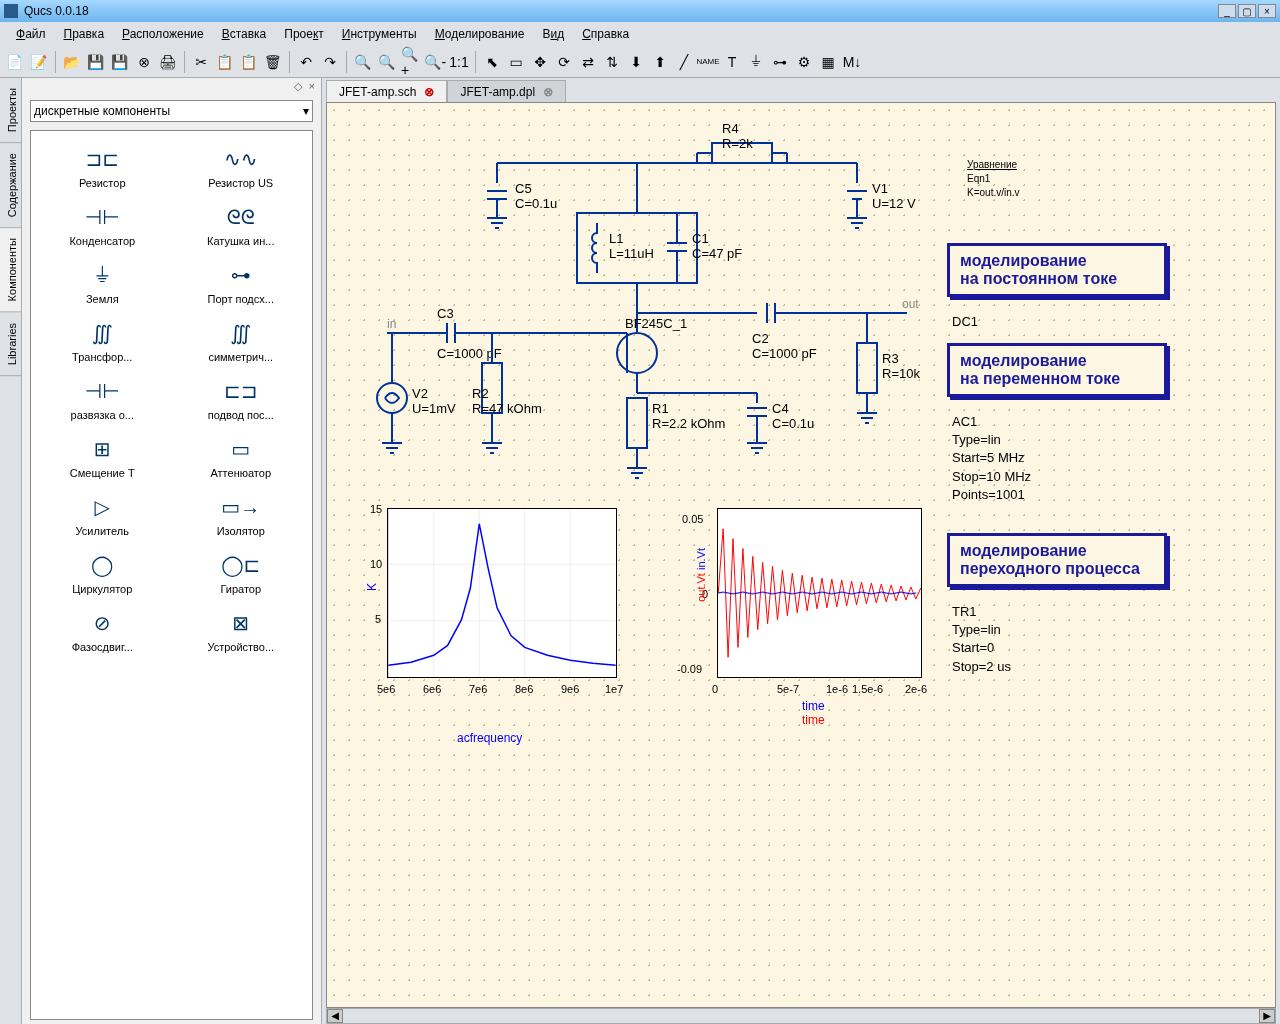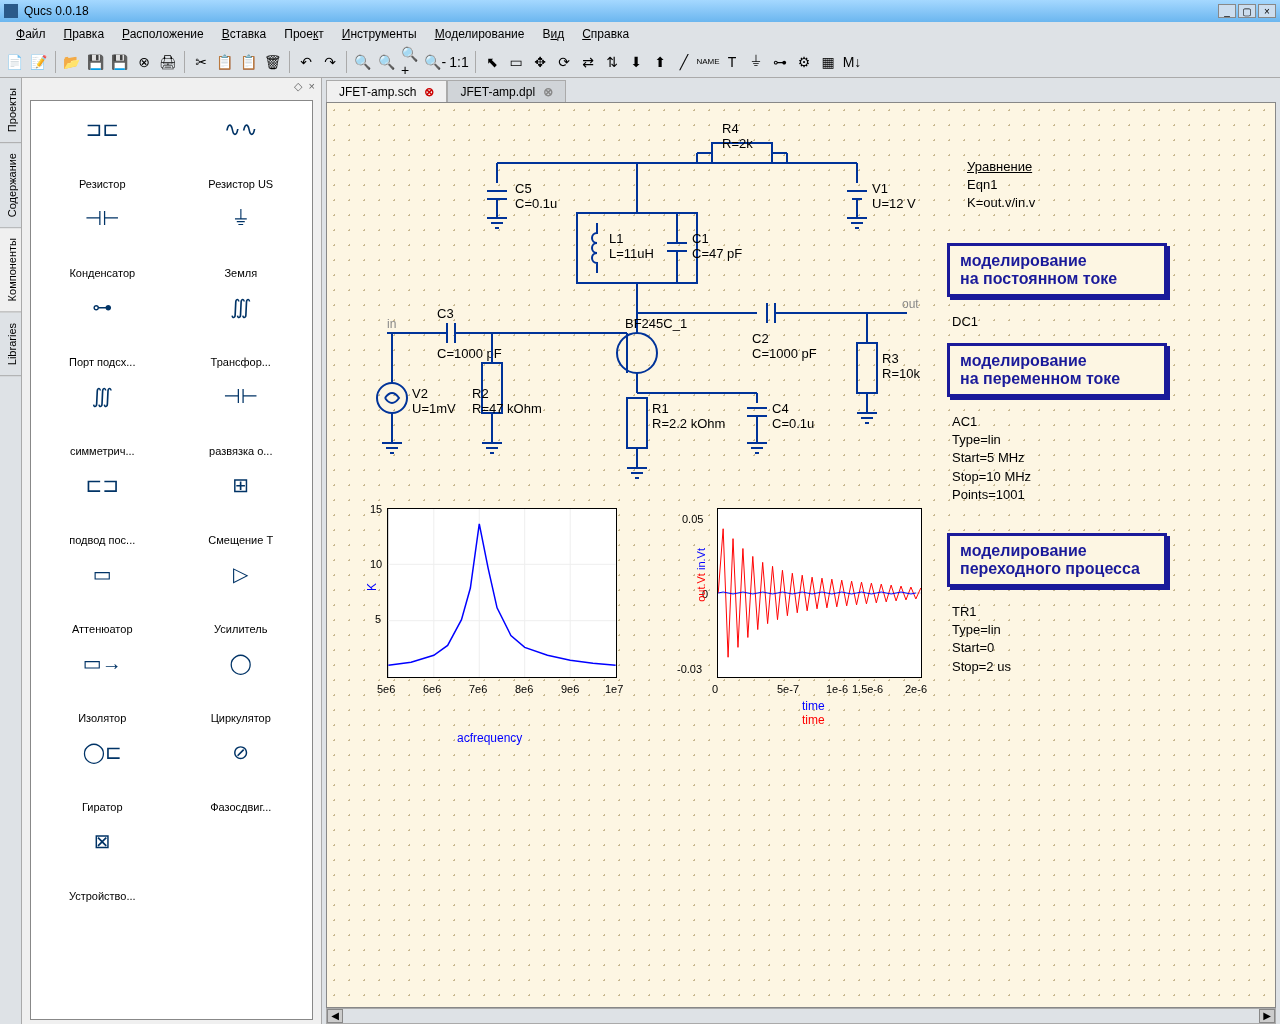--- a/index.html
+++ b/index.html
@@ -23,42 +23,42 @@
 .sidetabs { width: 22px; background: #dee2e6; display: flex; flex-direction: column; border-right: 1px solid #aaa; }
 .sidetab { writing-mode: vertical-lr; transform: rotate(180deg); padding: 10px 3px; font-size: 11px; border-top: 1px solid #aaa; cursor: pointer; }
 .sidetab.active { background: #f0f0f0; }
 
 .leftpanel { width: 300px; background: #f0f0f0; border-right: 1px solid #aaa; display: flex; flex-direction: column; }
 .lphdr { height: 18px; display: flex; justify-content: flex-end; padding: 2px 6px; gap: 6px; font-size: 11px; color: #666; }
 .dropdown { margin: 4px 8px; padding: 3px; border: 1px solid #888; background: #fff; display: flex; justify-content: space-between; }
 .compgrid { flex: 1; background: #fff; margin: 4px 8px; border: 1px solid #888; overflow-y: auto; display: grid; grid-template-columns: 1fr 1fr; gap: 8px 4px; padding: 12px 4px; align-content: start; }
 .comp { display: flex; flex-direction: column; align-items: center; gap: 6px; cursor: pointer; padding: 4px; }
 .comp .sym { width: 40px; height: 24px; display: flex; align-items: center; justify-content: center; font-size: 20px; color: #003366; }
-.comp .lbl { font-size: 11px; text-align: center; margin-top: 31px; }
+.comp .lbl { font-size: 11px; text-align: center; }
 
 .workarea { flex: 1; display: flex; flex-direction: column; background: #dee2e6; }
 .tabs { height: 24px; display: flex; padding: 2px 4px 0; gap: 0; }
 .tab { padding: 3px 12px; background: #d0d4d8; border: 1px solid #aaa; border-bottom: none; display: flex; align-items: center; gap: 8px; font-size: 12px; }
 .tab.active { background: #f0f0f0; }
 .tab .close { color: #c00; font-weight: bold; }
 .tab .closeg { color: #888; font-weight: bold; }
 
 .canvas-wrap { flex: 1; background: #fff; margin: 0 4px; border: 1px solid #888; position: relative; overflow: hidden; }
 .canvas { position: absolute; inset: 0; background: #fdf6e3; background-image: radial-gradient(#c8b890 1px, transparent 1px); background-size: 15px 15px; }
 
 .schematic { position: absolute; inset: 0; }
 .wire { stroke: #003399; stroke-width: 2; fill: none; }
 .compsym { stroke: #003399; stroke-width: 2; fill: none; }
 .gnd { stroke: #003399; stroke-width: 2; fill: none; }
 .sclabel { font-size: 13px; fill: #000; font-family: sans-serif; }
 .portlabel { font-size: 12px; fill: #888; font-family: sans-serif; }
 
 .simbox { position: absolute; background: #fdf6e3; border: 3px solid #1a1a9a; padding: 6px 10px; color: #1a1a9a; font-size: 16px; font-weight: bold; box-shadow: 3px 3px 0 #1a1a9a; }
 .simtext { position: absolute; font-size: 13px; color: #000; line-height: 1.4; }
-.eqntext { position: absolute; font-size: 13px; color: #000; line-height: 1.4; }
+.eqntext { position: absolute; font-size: 10px; color: #000; line-height: 1.4; }
 
 .chart { position: absolute; background: #fff; border: 1px solid #000; }
 .chart-xlabel { position: absolute; font-size: 12px; color: #00f; text-align: center; }
 .chart-ylabel { position: absolute; font-size: 12px; color: #00f; writing-mode: vertical-lr; transform: rotate(180deg); }
 .chart-tick { position: absolute; font-size: 11px; }
 
 .scrollbar-h { height: 16px; background: #dee2e6; margin: 0 4px; border: 1px solid #aaa; display: flex; }
 .sb-arrow { width: 16px; background: #ccc; border: 1px solid #888; text-align: center; font-size: 10px; }
 .sb-track { flex: 1; }
 </style>
@@ -134,32 +134,40 @@
     <div class="sidetab">Содержание</div>
     <div class="sidetab active">Компоненты</div>
     <div class="sidetab">Libraries</div>
   </div>
 
   <div class="leftpanel">
     <div class="lphdr">
         <span>◇</span>
         <span>×</span>
       </div>
+    <div class="dropdown">
+      <span>дискретные компоненты</span>
+      <span>▾</span>
+    </div>
     <div class="compgrid">
       <div class="comp">
           <div class="sym">⊐⊏</div>
           <div class="lbl">Резистор</div>
         </div>
       <div class="comp">
           <div class="sym">∿∿</div>
           <div class="lbl">Резистор US</div>
         </div>
       <div class="comp">
           <div class="sym">⊣⊢</div>
           <div class="lbl">Конденсатор</div>
+        </div>
+      <div class="comp">
+          <div class="sym">ᘓᘓ</div>
+          <div class="lbl">Катушка ин...</div>
         </div>
       <div class="comp">
           <div class="sym">⏚</div>
           <div class="lbl">Земля</div>
         </div>
       <div class="comp">
           <div class="sym">⊶</div>
           <div class="lbl">Порт подсх...</div>
         </div>
       <div class="comp">
@@ -404,21 +412,21 @@
 
         <div class="chart" style="left:390px; top:405px; width:205px; height:170px;">
           <svg width="100%" height="100%" viewBox="0 0 205 170">
             <line x1="0" y1="85" x2="205" y2="85" stroke="#ccc"></line>
             <path stroke="#ff0000" stroke-width="1" fill="none" d="M0 85 L5 20 L10 150 L15 30 L20 140 L25 40 L30 130 L35 48 L40 122 L45 54 L50 116 L55 58 L60 112 L65 62 L70 108 L75 65 L80 105 L85 67 L90 103 L95 69 L100 101 L105 70 L110 100 L115 71 L120 99 L125 72 L130 98 L135 73 L140 97 L145 74 L150 96 L155 75 L160 95 L165 76 L170 94 L175 77 L180 93 L185 78 L190 92 L195 79 L200 91 L205 80"></path>
             <path stroke="#0000ff" stroke-width="1" fill="none" d="M0 85 Q5 83 10 85 T20 85 T30 85 T40 85 T50 85 T60 85 T70 85 T80 85 T90 85 T100 85 T110 85 T120 85 T130 85 T140 85 T150 85 T160 85 T170 85 T180 85 T190 85 T200 85"></path>
           </svg>
         </div>
         <div class="chart-tick" style="left:355px; top:410px;">0.05</div>
         <div class="chart-tick" style="left:375px; top:485px;">0</div>
-        <div class="chart-tick" style="left:350px; top:560px;">-0.03</div>
+        <div class="chart-tick" style="left:350px; top:560px;">-0.09</div>
         <div class="chart-tick" style="left:385px; top:580px;">0</div>
         <div class="chart-tick" style="left:430px; top:580px;padding-left:20px;">5e-7</div>
         <div class="chart-tick" style="left:499px; top:580px;text-align:center;">1e-6</div>
         <div class="chart-tick" style="left:525px; top:580px;">1.5e-6</div>
         <div class="chart-tick" style="left:578px; top:580px;">2e-6</div>
         <div class="chart-xlabel" style="left:475px; top:596px; color:#00f;">time</div>
         <div class="chart-xlabel" style="left:475px; top:610px; color:#f00;">time</div>
         <div style="position:absolute; left:368px; top:445px; writing-mode:vertical-lr; transform:rotate(180deg); font-size:11px;"><span style="color:#f00;">out.Vt</span> <span style="color:#00f;">in.Vt</span></div>
       </div>
     </div>

